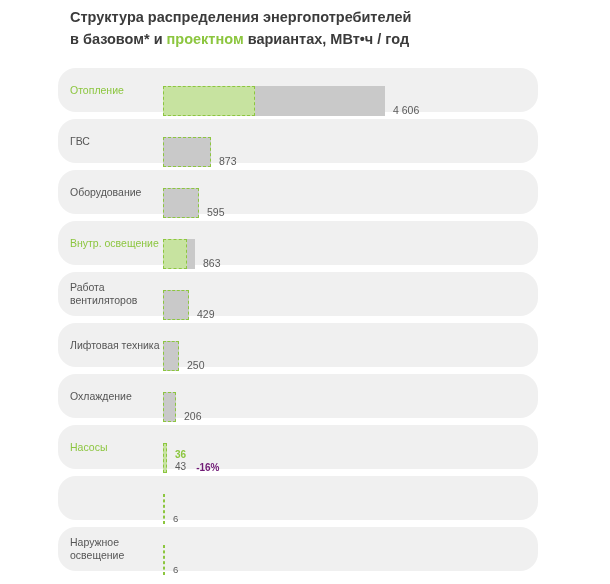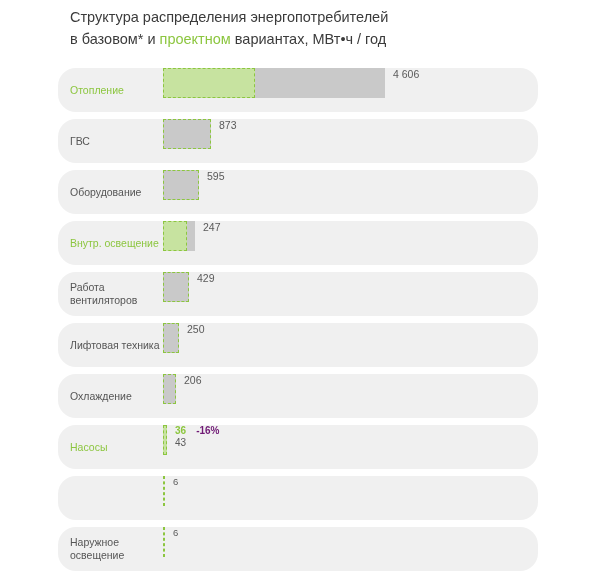--- a/index.html
+++ b/index.html
@@ -22,21 +22,21 @@
 
   
   .title {
     position: absolute;
     left: 70px;
     top: 6px;
     width: 520px;
     font-size: 14.5px;
     line-height: 22px;
     color: #3b3b3b;
-    font-weight: normal;
+    font-weight: bold;
   }
   .title .green {
     color: #8cc63f;
   }
 
   
   .chart {
     position: absolute;
     left: 58px;
     top: 68px;
@@ -63,23 +63,23 @@
     line-height: 13px;
     color: #555555;
   }
   .row-label.green {
     color: #8cc63f;
   }
   .bars {
     position: absolute;
     left: 105px;
     top: 0;
-    height: 37px;
-    display: flex;
-    align-items: flex-start;
+    height: 48px;
+    display: flex;
+    align-items: flex-end;
   }
   .bar-wrap {
     position: relative;
     height: 30px;
     display: flex;
     align-items: center;
   }
   .bar-base {
     height: 30px;
     background: #c9c9c9;
@@ -172,21 +172,21 @@
     </div>
 
     <div class="row">
       <div class="row-label green">Внутр. освещение</div>
       <div class="bars">
         <div class="bar-wrap">
           <div class="bar-base" style="width:32px">
             <div class="bar-proj" style="width:24px"></div>
           </div>
         </div>
-        <div class="value">247</div>
+        <div class="value">863</div>
       </div>
     </div>
 
     <div class="row">
       <div class="row-label">Работа вентиляторов</div>
       <div class="bars">
         <div class="bar-wrap">
           <div class="bar-base" style="width:26px">
             <div class="bar-proj" style="width:26px;background:transparent"></div>
           </div>

